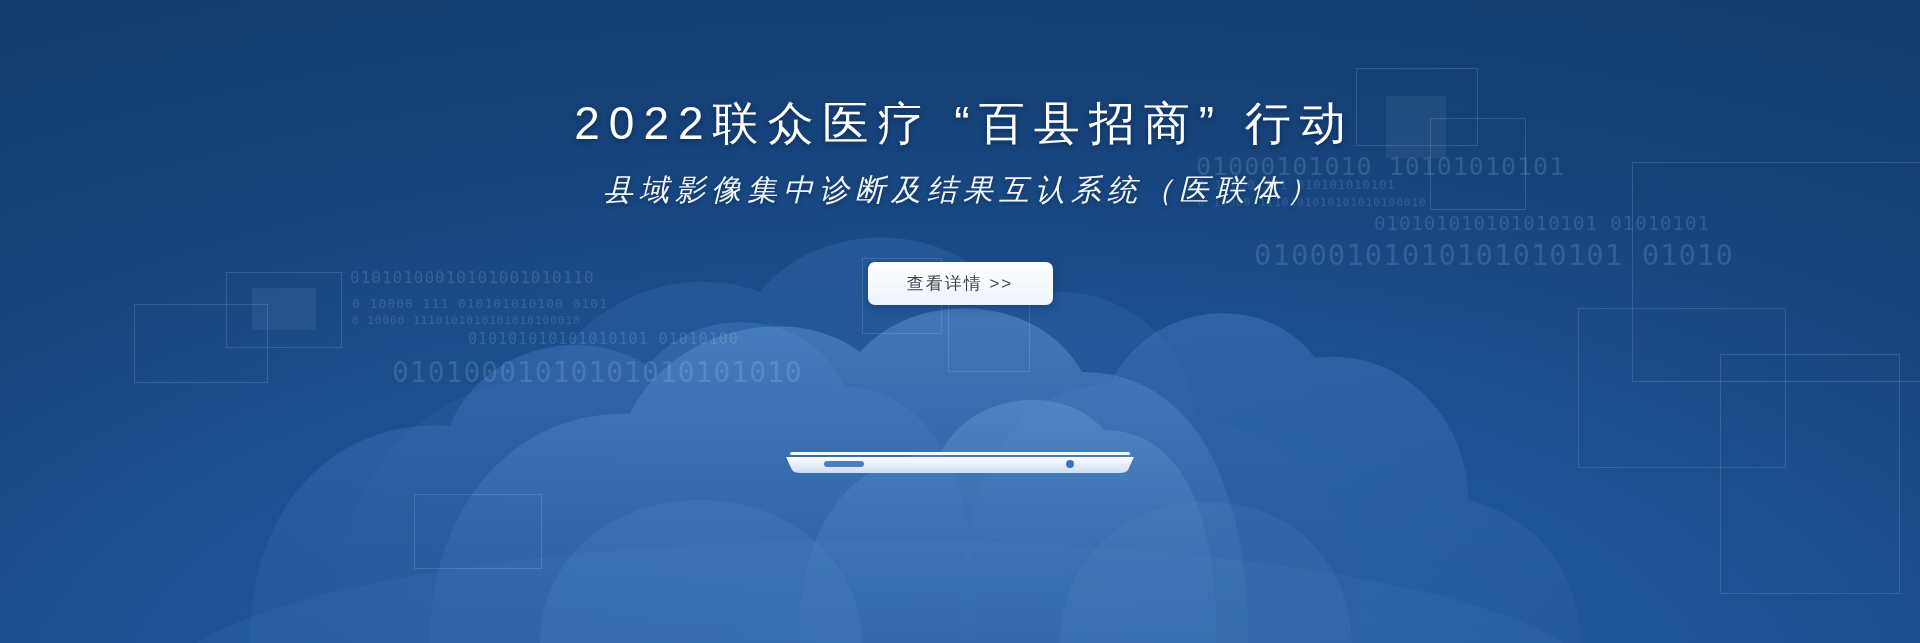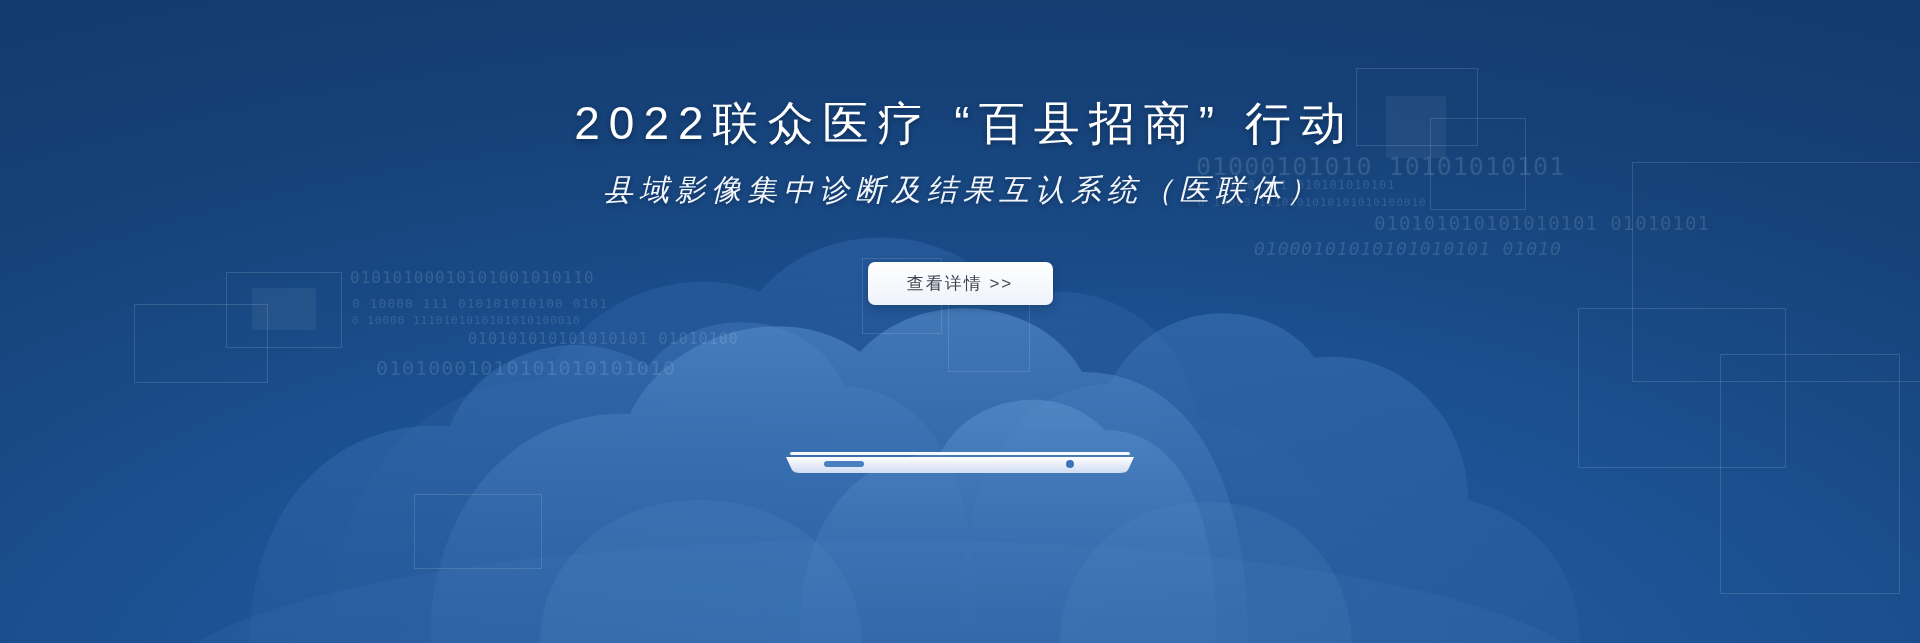--- a/index.html
+++ b/index.html
@@ -121,26 +121,26 @@
   <div class="wfill" style="left:1386px; top:96px;  width:60px;  height:62px;"></div>
   <div class="wf" style="left:1430px; top:118px; width:96px;  height:92px;"></div>
   <div class="wf" style="left:1632px; top:162px; width:300px; height:220px;"></div>
   <div class="wf" style="left:1578px; top:308px; width:208px; height:160px;"></div>
   <div class="wf" style="left:1720px; top:354px; width:180px; height:240px;"></div>
 
   <div class="bin" style="left:350px;  top:268px; font-size:16px;">01010100010101001010110</div>
   <div class="bin" style="left:352px;  top:296px; font-size:13px;">0 10000 111            010101010100    0101</div>
   <div class="bin" style="left:352px;  top:314px; font-size:11px;">0 10000 1110101010101010100010</div>
   <div class="bin" style="left:468px;  top:330px; font-size:15px;">010101010101010101 01010100</div>
-  <div class="bin" style="left:376px;  top:356px; font-size:20px;">01010001010101010101010</div>
+  <div class="bin" style="left:392px;  top:356px; font-size:28px;">01010001010101010101010</div>
   <div class="bin" style="left:1196px; top:152px; font-size:25px;">01000101010 10101010101</div>
   <div class="bin" style="left:1198px; top:178px; font-size:12px;">0 10000 111     010101010101</div>
   <div class="bin" style="left:1198px; top:196px; font-size:11px;">0 10000 1110101010101010100010</div>
   <div class="bin" style="left:1374px; top:212px; font-size:19px;">010101010101010101 01010101</div>
-  <div class="bin" style="left:1254px; top:238px; font-size:18px;font-style:italic;">01000101010101010101 01010</div>
+  <div class="bin" style="left:1254px; top:238px; font-size:29px;">01000101010101010101 01010</div>
 
   <div class="center">
     <div class="title">2022联众医疗 “百县招商” 行动</div>
     <div class="subtitle">县域影像集中诊断及结果互认系统（医联体）</div>
     <div class="cta">查看详情 &gt;&gt;</div>
   </div>
 
   <svg class="laptop" viewBox="0 0 348 22" aria-hidden="true">
     <defs>
       <linearGradient id="lap" x1="0" y1="0" x2="0" y2="1">

